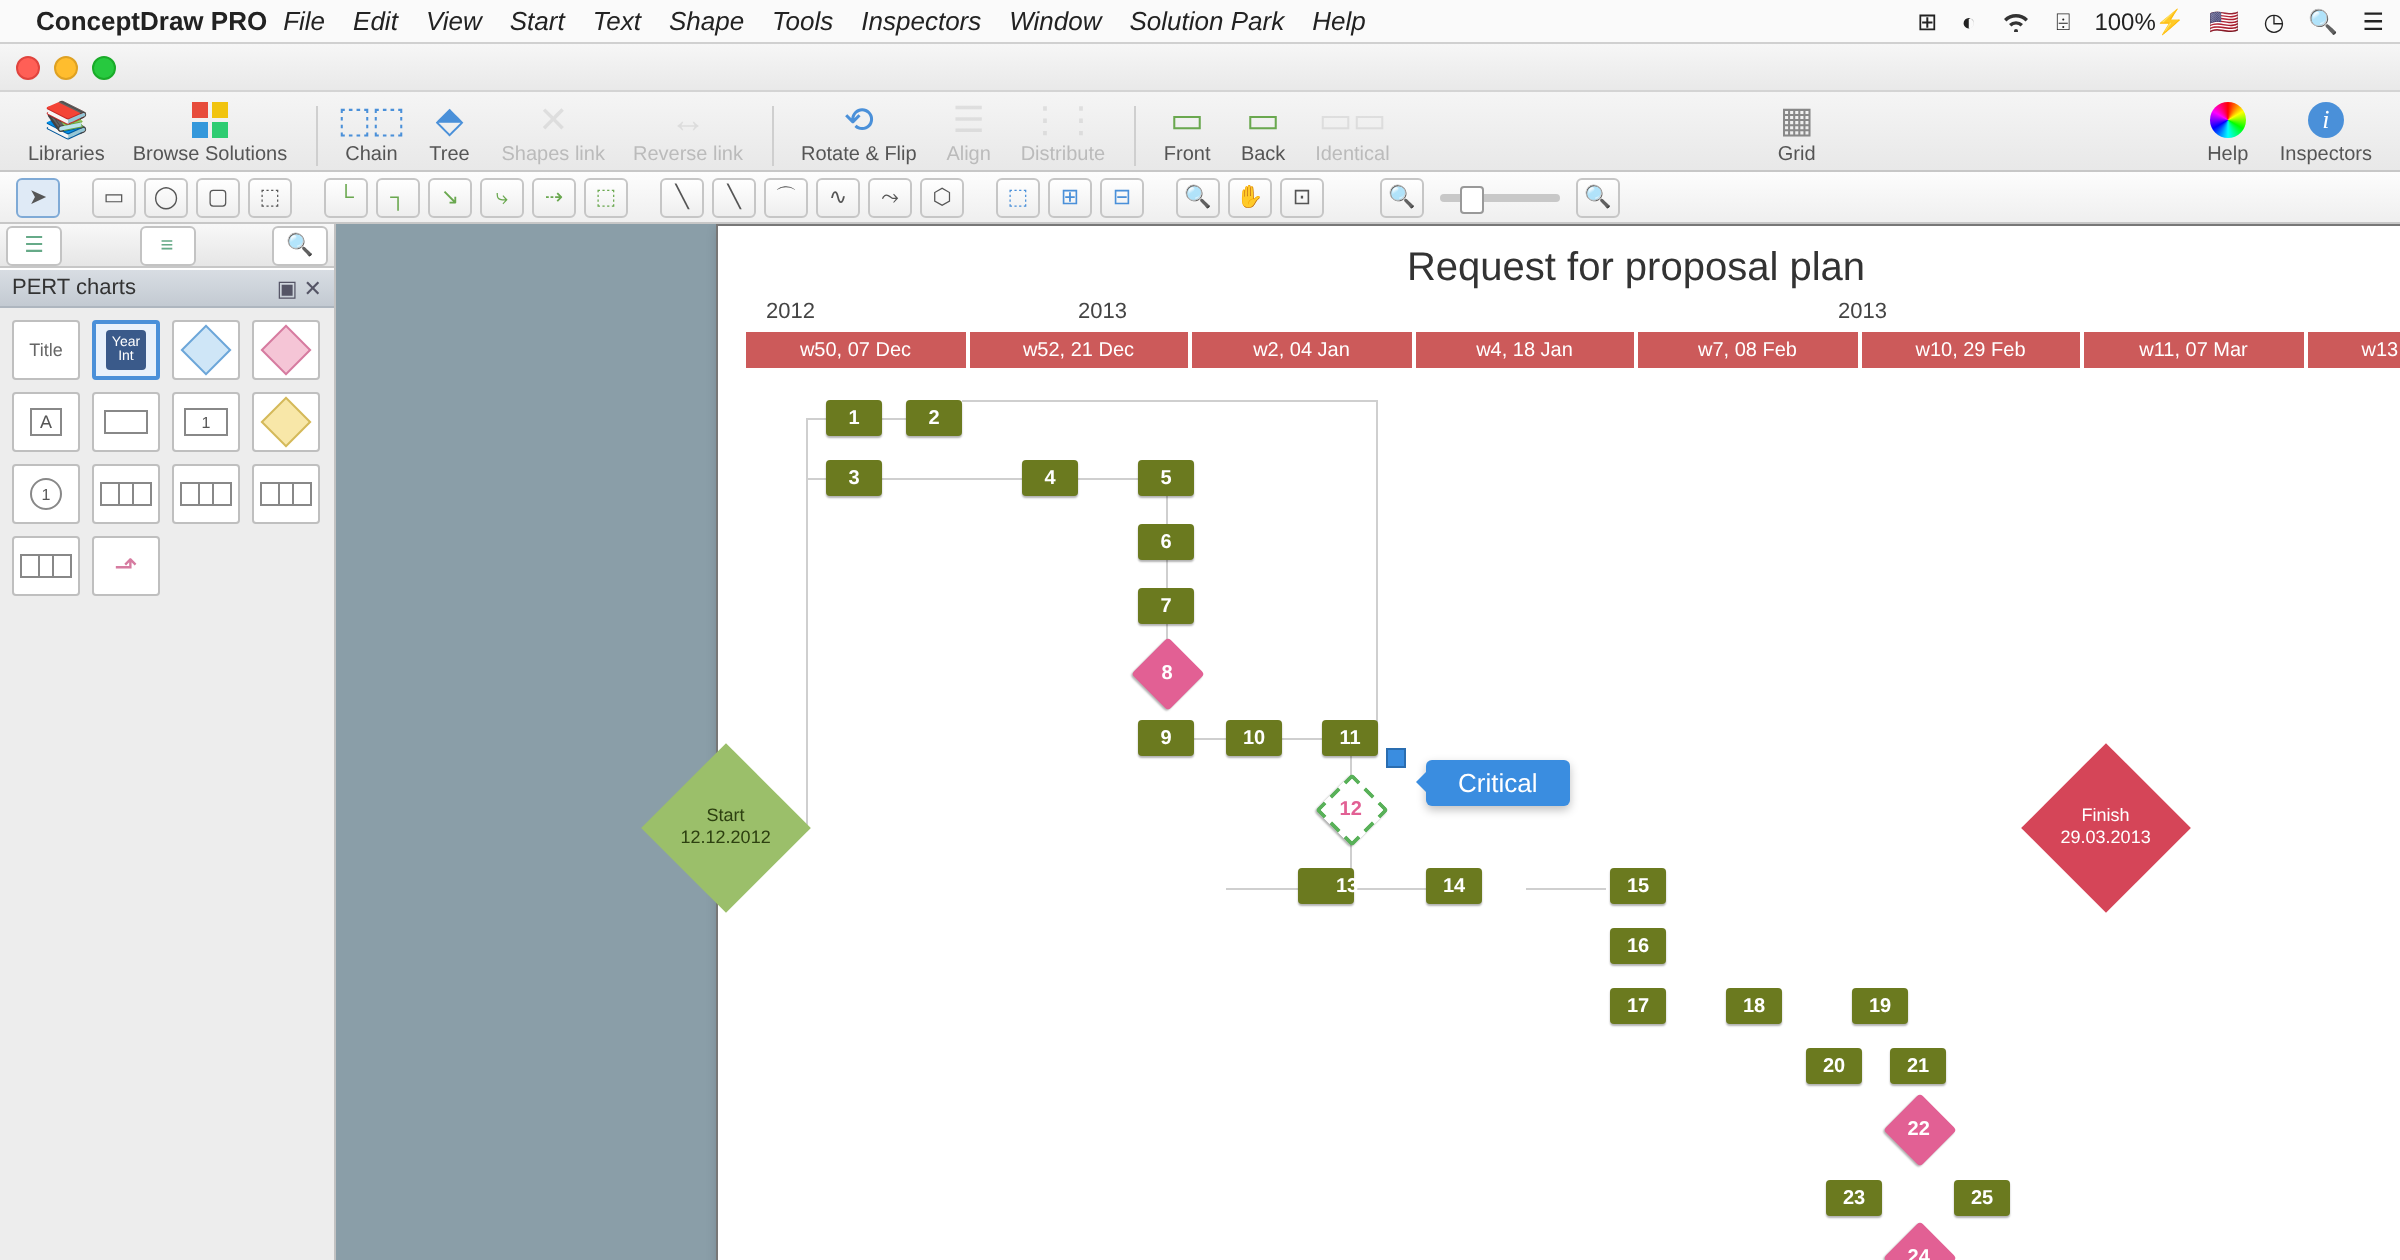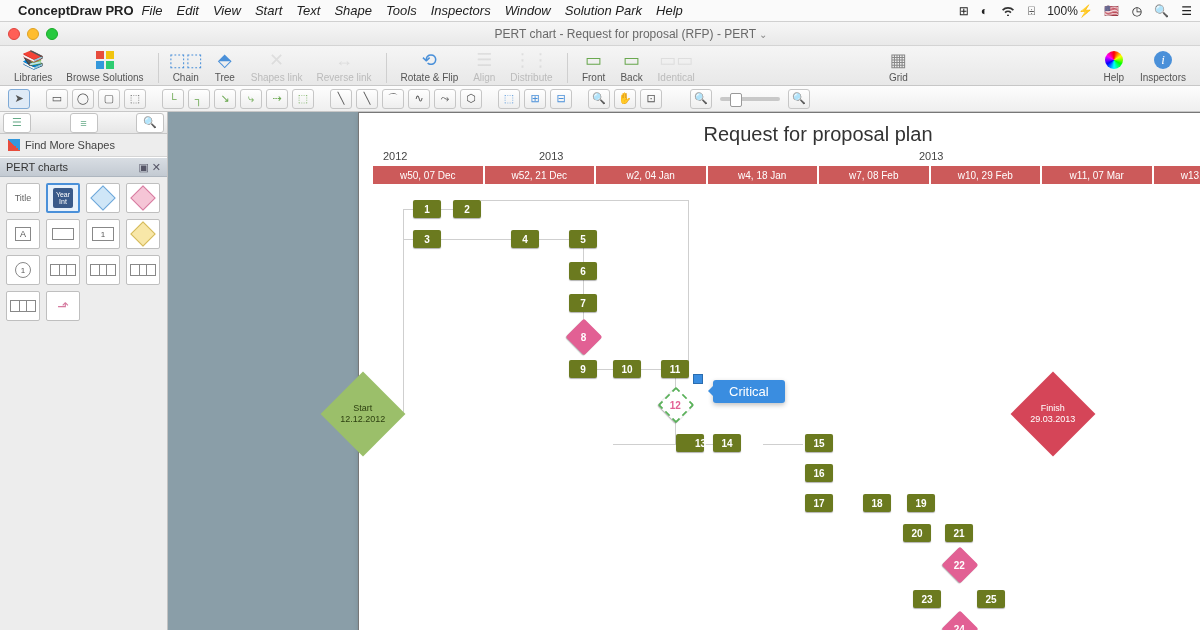--- a/index.html
+++ b/index.html
@@ -138,23 +138,20 @@
     <span>☰</span>
   </div>
 </div>
 
 <div class="titlebar">
   <div class="traffic">
     <span class="t-red"></span>
     <span class="t-yel"></span>
     <span class="t-grn"></span>
   </div>
-  <div class="title">
-    <span>PERT chart - Request for proposal (RFP) - PERT</span><span class="chev">⌄</span>
-  </div>
 </div>
 
 <div class="toolbar">
   <div class="tb-group">
     <div class="tb-btn">
         <span class="ico">📚</span>
         <span>Libraries</span>
       </div>
     <div class="tb-btn">
         <span class="ico" style="width:24px;height:22px;">
@@ -275,24 +272,20 @@
   <div class="tb2-btn" style="color:#4a90d9;">🔍</div>
 </div>
 
 <div class="workspace">
 
   <div class="leftpanel">
     <div class="lp-tabs">
       <div class="lp-tab">☰</div>
       <div class="lp-tab" style="margin-left:auto;">≡</div>
       <div class="lp-tab last">🔍</div>
-    </div>
-    <div class="lp-link">
-      <span class="sqico"></span>
-      <span>Find More Shapes</span>
     </div>
     <div class="lp-section">
       <span>PERT charts</span>
       <span class="sect-icons">
           <span>▣</span>
           <span>✕</span>
         </span>
     </div>
     <div class="lp-grid">
       <div class="shape-cell">
@@ -398,27 +391,27 @@
         <div class="node" style="left:196px;top:110px;">7</div>
         <div class="node d" style="left:198px;top:140px;">
             <span>8</span>
           </div>
         <div class="node" style="left:196px;top:176px;">9</div>
         <div class="node" style="left:240px;top:176px;">10</div>
         <div class="node" style="left:288px;top:176px;">11</div>
         <div class="node d sel" style="left:290px;top:208px;">
             <span>12</span>
           </div>
-        <div class="node" style="left:303px;top:250px;padding-left:21px;">13</div>
+        <div class="node" style="left:276px;top:250px;padding-left:21px;">13</div>
         <div class="node" style="left:340px;top:250px;">14</div>
         <div class="node" style="left:432px;top:250px;">15</div>
         <div class="node" style="left:432px;top:280px;">16</div>
         <div class="node" style="left:432px;top:310px;">17</div>
         <div class="node" style="left:490px;top:310px;">18</div>
-        <div class="node" style="left:534px;top:310px;text-align:right;">19</div>
+        <div class="node" style="left:553px;top:310px;text-align:right;">19</div>
         <div class="node" style="left:530px;top:340px;">20</div>
         <div class="node" style="left:572px;top:340px;">21</div>
         <div class="node d" style="left:574px;top:368px;">
             <span>22</span>
           </div>
         <div class="node" style="left:540px;top:406px;">23</div>
         <div class="node d" style="left:574px;top:432px;">
             <span>24</span>
           </div>
         <div class="node" style="left:604px;top:406px;">25</div>

